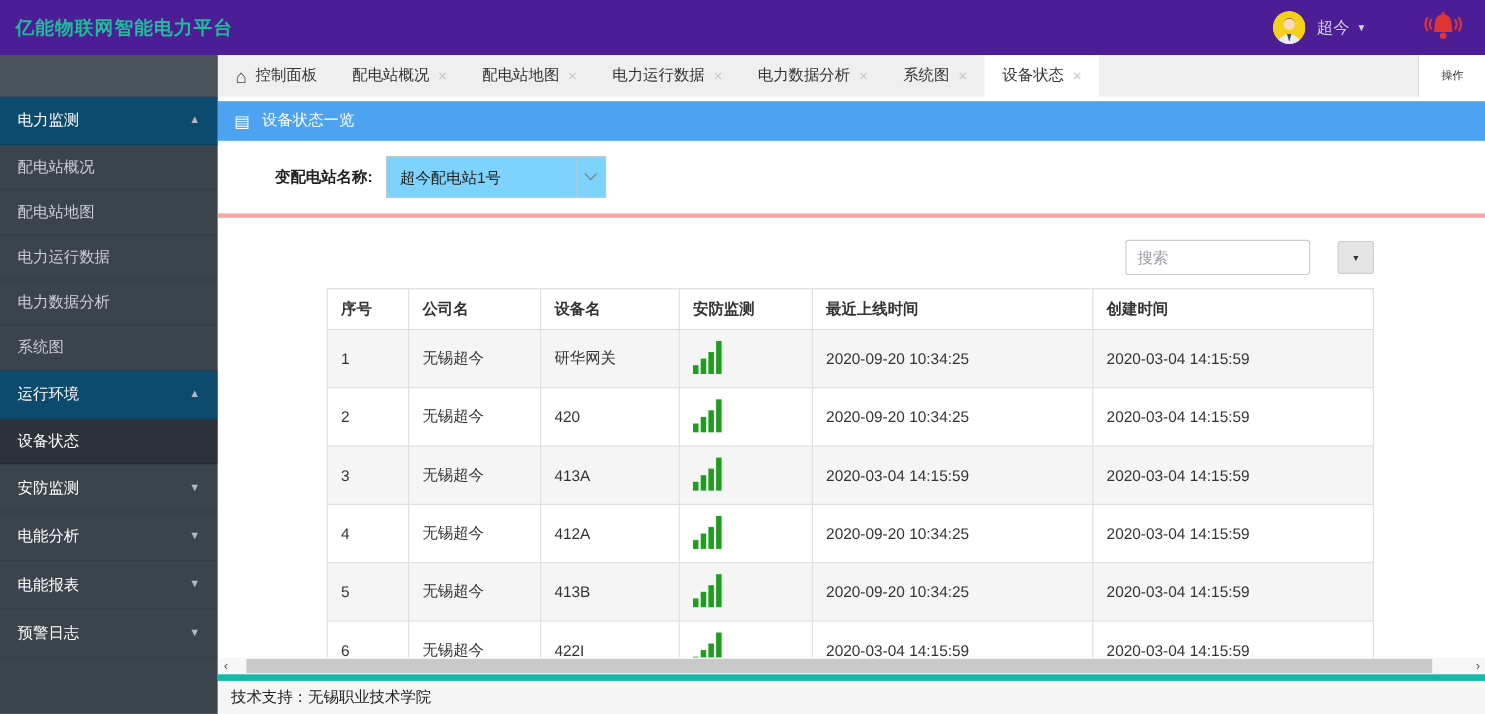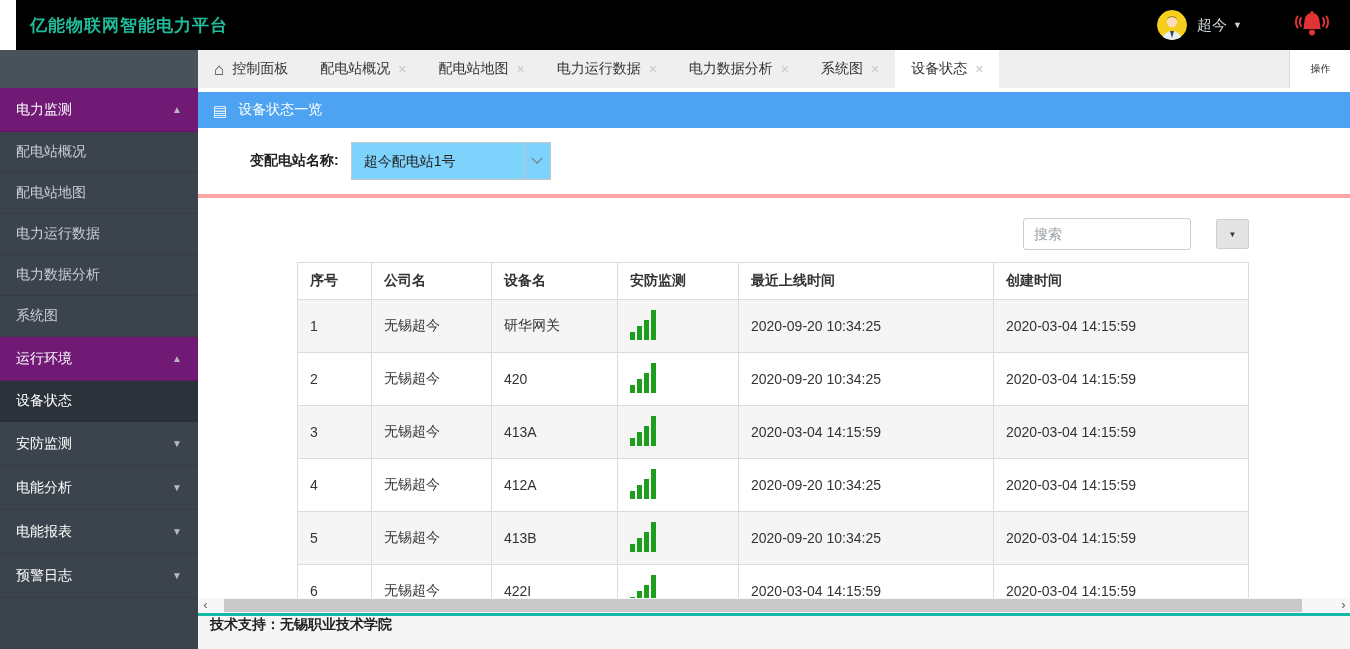--- a/index.html
+++ b/index.html
@@ -1,36 +1,36 @@
 <!DOCTYPE html>
 <html><head>
 <meta charset="utf-8">
 <style>
   * { box-sizing: border-box; margin: 0; padding: 0; }
   html,body { width:1350px; height:649px; overflow:hidden;
     font-family:"Liberation Sans","DejaVu Sans",sans-serif; background:#fff; }
 
   
-  .topbar { height:50px; background:#000000; display:flex; align-items:center; padding:0 20px 0 14px;margin-left:16px; }
+  .topbar { height:50px; background:#4c1d95; display:flex; align-items:center; padding:0 20px 0 14px; }
   .app-title { color:#1fbc9c; font-size:17px; font-weight:bold; letter-spacing:1px; }
   .topbar-right { margin-left:auto; display:flex; }
   .avatar { width:30px; height:30px; border-radius:50%; overflow:hidden; display:inline-block; cursor:pointer; }
   .user-menu { display:flex; align-items:center; gap:6px; margin-left:10px; cursor:pointer; }
   .username { color:#cfd4da; font-size:15px; }
   .user-caret { color:#cfd4da; font-size:9px; }
   .bell { margin-left:52px; cursor:pointer; display:flex; align-items:center; }
 
   
   .layout { display:flex; height:599px; }
   .sidebar { width:198px; background:#3b434c; flex:none; }
   .sidebar-top { height:38px; background:#49525b; }
   .s-group, .s-item { display:flex; align-items:center; padding:0 16px; font-size:14px; cursor:pointer;
     border-bottom:1px solid rgba(0,0,0,0.10); }
   .s-group { height:44px; color:#fff; }
-  .s-group.expanded { background:#701a75; }
+  .s-group.expanded { background:#0c4a6e; }
   .s-item { height:41px; color:#c9ced4; }
   .s-item.active { background:#2b3239; color:#fff; }
   .s-arrow { margin-left:auto; font-size:10px; color:#b4bac0; }
 
   .main { flex:1; display:flex; flex-direction:column; }
 
   
   .tabbar { height:38px; background:#efefef; display:flex; align-items:stretch; }
   .tabs { display:flex; }
   .tab { display:flex; align-items:center; gap:8px; padding:0 16px; font-size:14px; color:#333; cursor:pointer; white-space:nowrap; }
@@ -70,22 +70,22 @@
   tbody tr:nth-child(odd) { background:#f5f5f5; }
   .signal { display:inline-flex; align-items:flex-end; gap:2px; height:30px; }
   .signal i { width:5px; background:#1e9e1e; display:inline-block; }
   .signal .b0 { height:8px; } .signal .b1 { height:14px; } .signal .b2 { height:20px; } .signal .b3 { height:30px; }
 
   
   .hscroll { height:15px; background:#f7f7f7; display:flex; align-items:center; }
   .hs-arrow { width:15px; text-align:center; font-size:12px; color:#555; line-height:15px; cursor:pointer; flex:none; }
   .hs-track { flex:1; height:15px; position:relative; }
   .hs-thumb { position:absolute; left:1%; top:1px; height:13px; width:96%; background:#c9c9c9; cursor:pointer; }
-  .footer { height:36px; background:#f5f5f5; border-top:3px solid #14b8a6; display:flex; align-items:flex-start;
-    padding-left:12px; font-size:14px; font-weight:bold; color:#222; }
+  .footer { height:36px; background:#f5f5f5; border-top:6px solid #14b8a6; display:flex; align-items:center;
+    padding-left:12px; font-size:14px; font-weight:normal; color:#222; }
 </style>
 </head>
 <body>
 
 <div class="topbar">
   <div class="app-title">亿能物联网智能电力平台</div>
   <div class="topbar-right">
     <span class="avatar">
       <svg width="30" height="30" viewBox="0 0 30 30">
         <circle cx="15" cy="15" r="15" fill="#f6ce1d"></circle>

